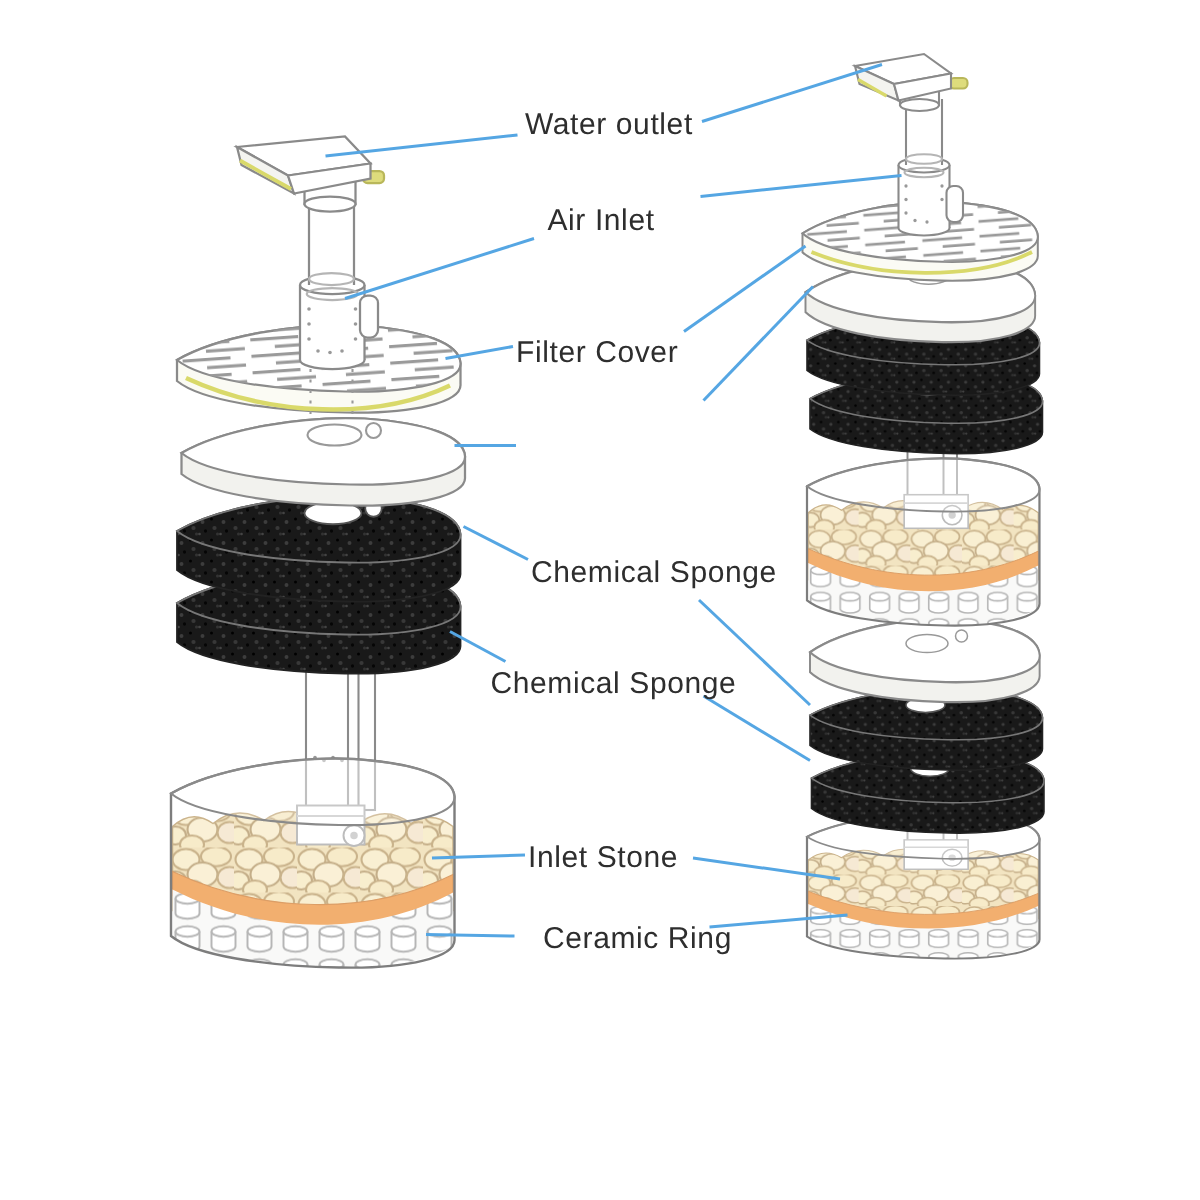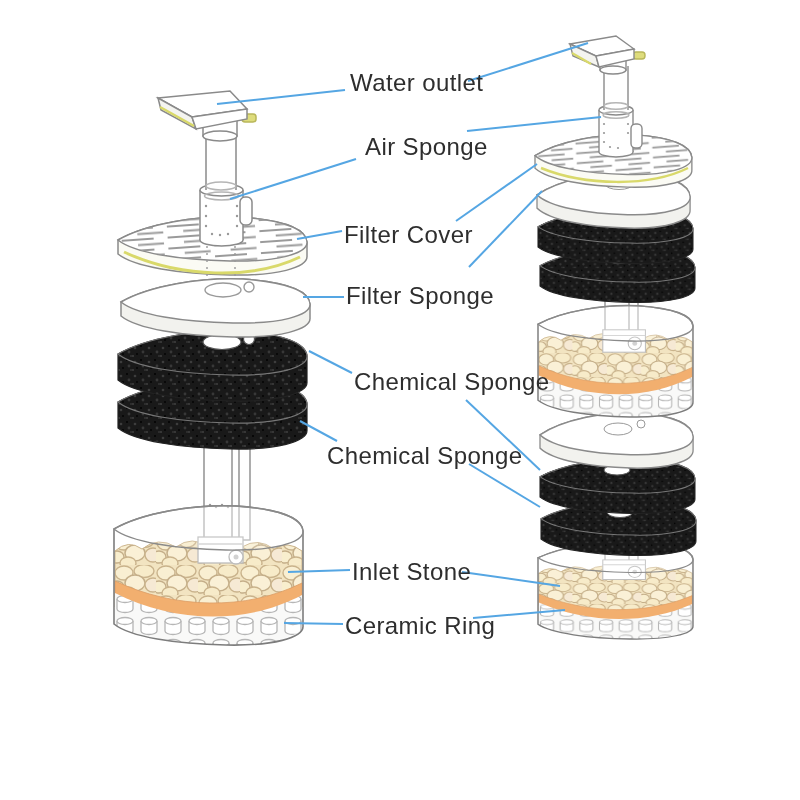--- a/index.html
+++ b/index.html
@@ -1,19 +1,19 @@
 <!DOCTYPE html>
 <html><head>
 <meta charset="utf-8">
 <style>
   html,body{margin:0;padding:0;background:#fff;}
   .stage{position:relative;width:800px;height:800px;background:#ffffff;overflow:hidden;
          font-family:"Liberation Sans", sans-serif;}
   .stage svg{position:absolute;left:0;top:0;}
-  .label{position:absolute;font-size:24px;line-height:22px;color:#2e2e2e;
+  .label{position:absolute;font-size:20px;line-height:22px;color:#2e2e2e;
          letter-spacing:.4px;white-space:nowrap;}
 </style>
 </head>
 <body>
 
 <div class="stage">
 <svg width="800" height="800" viewBox="0 0 800 800">
   <defs>
     <path id="pickTop" d="M0,24 C28,8 80,-1 122,1 C165,4 188,13 189,26 C190,38 158,46 112,45 C62,44 16,37 0,24 Z"></path>
     <path id="pickSide14" d="M0,24 C28,8 80,-1 122,1 C165,4 188,13 189,26 L189,40 C190,52 158,60 112,59 C62,58 16,51 0,38 Z"></path>
@@ -307,20 +307,19 @@
     <line x1="337" y1="441" x2="300" y2="421"></line>
     <line x1="469" y1="464" x2="540" y2="507"></line>
     <line x1="350" y1="570" x2="288" y2="572"></line>
     <line x1="462" y1="572" x2="560" y2="586"></line>
     <line x1="343" y1="624" x2="284" y2="623"></line>
     <line x1="473" y1="618" x2="565" y2="610"></line>
   </g>
 </svg>
 
 <div class="label" style="left:350px;top:72px">Water outlet</div>
-<div class="label" style="left:365px;top:136px">Air Sponge</div>
+<div class="label" style="left:365px;top:136px">Air Inlet</div>
 <div class="label" style="left:344px;top:224px">Filter Cover</div>
-<div class="label" style="left:346px;top:285px">Filter Sponge</div>
 <div class="label" style="left:354px;top:371px">Chemical Sponge</div>
 <div class="label" style="left:327px;top:445px">Chemical Sponge</div>
 <div class="label" style="left:352px;top:561px">Inlet Stone</div>
-<div class="label" style="left:345px;top:615px">Ceramic Ring</div>
+<div class="label" style="left:362px;top:615px">Ceramic Ring</div>
 </div>
 
 </body></html>

